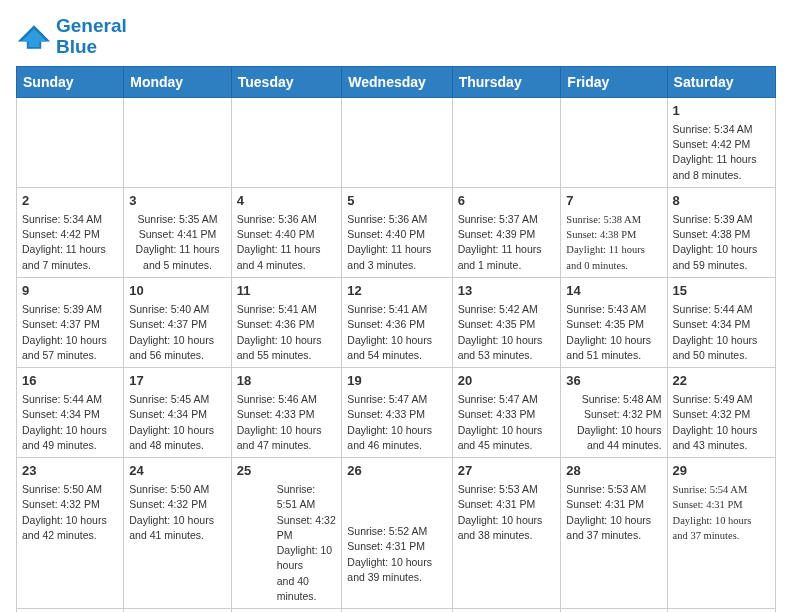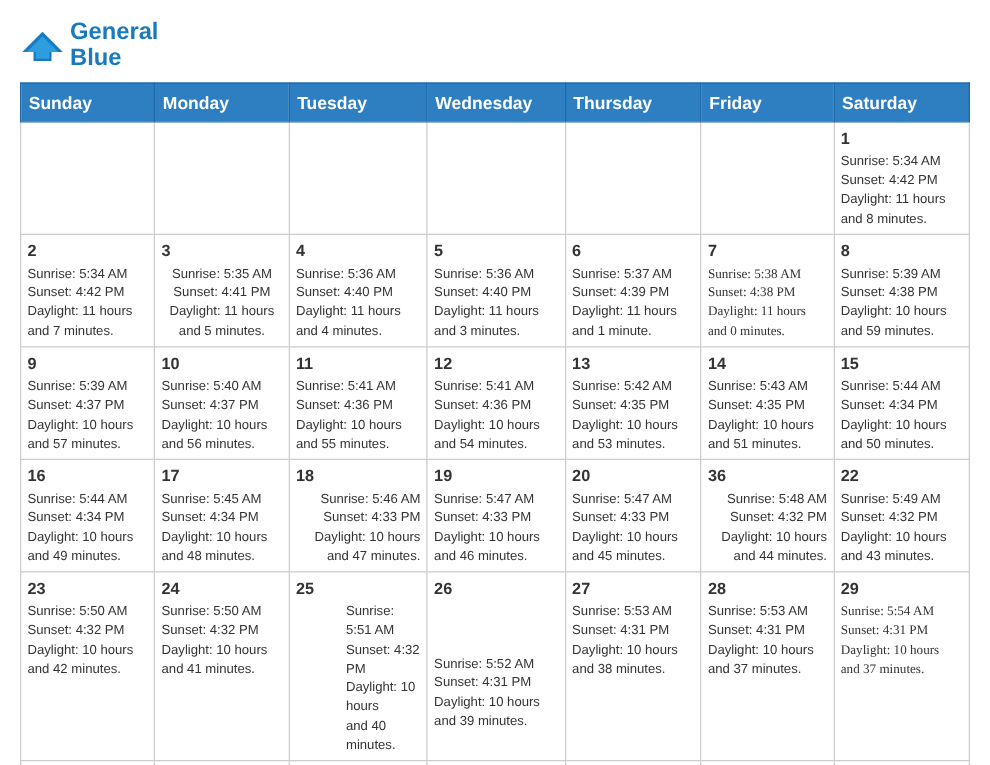--- a/index.html
+++ b/index.html
@@ -251,21 +251,21 @@
           </td>
           <td>
             <span class="day-number">17</span>
             <div class="day-info" style="white-space: pre-line;">Sunrise: 5:45 AM
 Sunset: 4:34 PM
 Daylight: 10 hours
 and 48 minutes.</div>
           </td>
           <td>
             <span class="day-number">18</span>
-            <div class="day-info" style="white-space: pre-line; text-align: right;">Sunrise: 5:46 AM
+            <div class="day-info" style="white-space: pre-line;">Sunrise: 5:46 AM
 Sunset: 4:33 PM
 Daylight: 10 hours
 and 47 minutes.</div>
           </td>
           <td>
             <span class="day-number">19</span>
             <div class="day-info" style="white-space: pre-line;">Sunrise: 5:47 AM
 Sunset: 4:33 PM
 Daylight: 10 hours
 and 46 minutes.</div>

